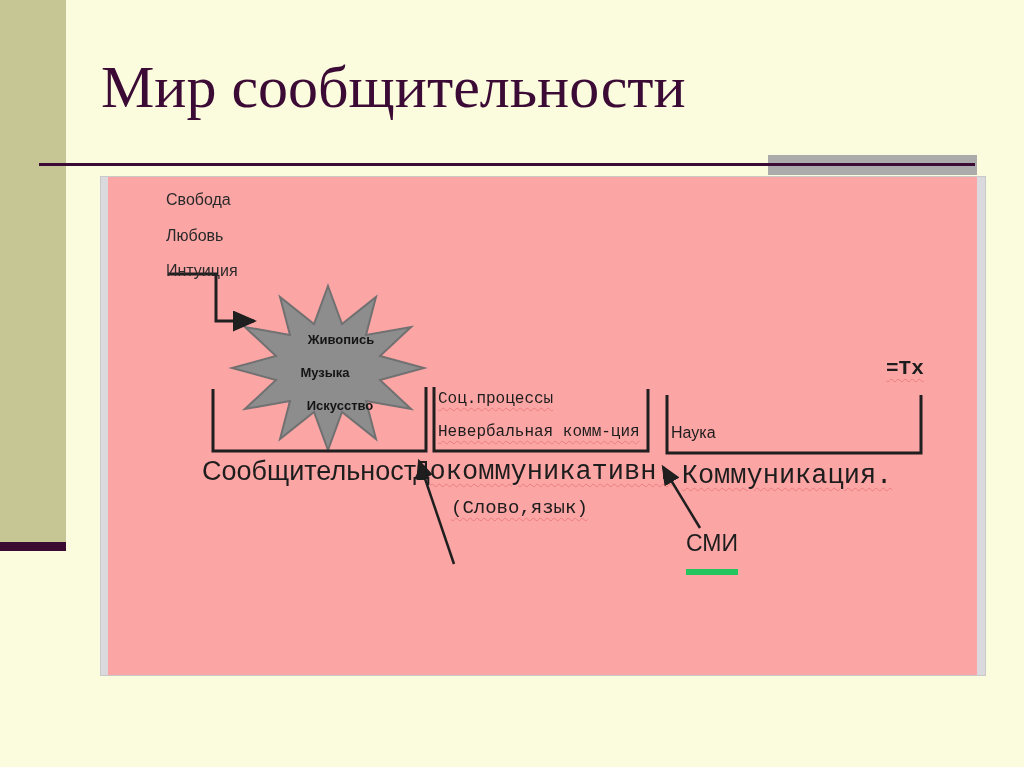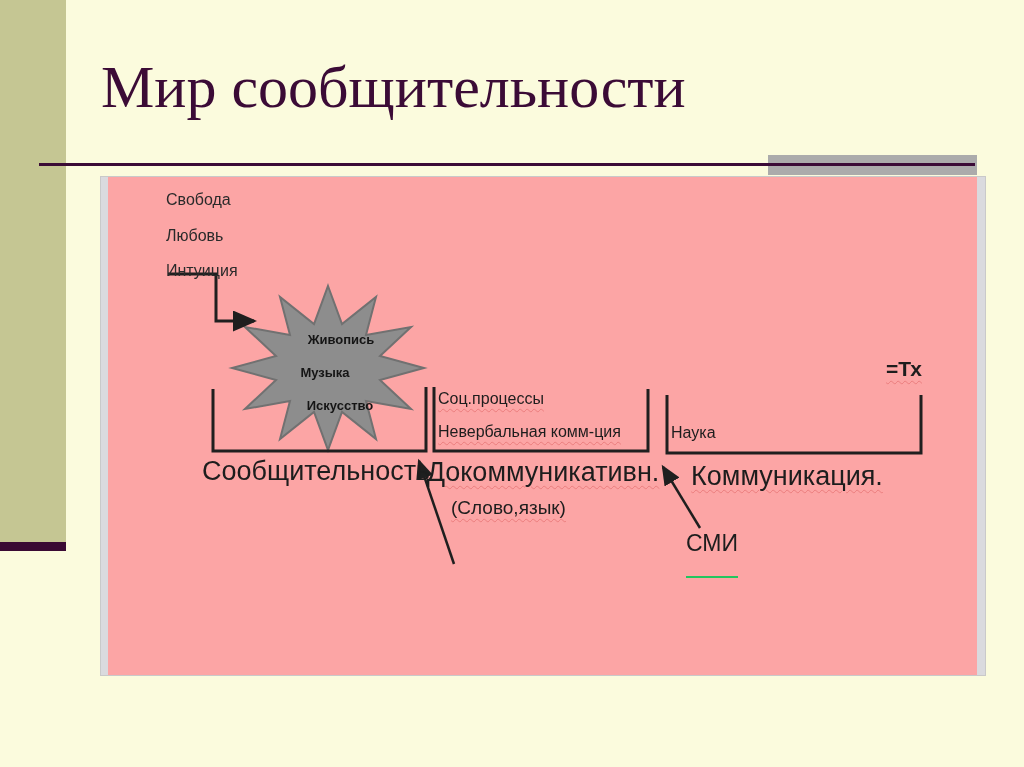--- a/index.html
+++ b/index.html
@@ -62,32 +62,33 @@
   .star-label {
     font-size: 13px; font-weight: 600; color: #151515;
     transform: translate(-50%, -50%);
   }
   .box-text { font-size: 16px; }
   .section-label { font-size: 27px; transform: translateX(-50%); }
   .sub-label { font-size: 19px; }
   .tx-label { font-size: 21px; font-weight: 600; }
   .smi-label {
     font-size: 23px;
-    border-bottom: 2px solid #22c55e; padding-bottom: 19px;
+    border-bottom: 6px solid #22c55e; padding-bottom: 12px;
   }
   .bottom-label {
     font-size: 21px;
     border-bottom: 2px solid #141414; padding-bottom: 1px;
   }
   .squiggle {
     text-decoration: underline;
     text-decoration-style: wavy;
     text-decoration-color: rgba(222, 96, 96, 0.55);
     text-decoration-thickness: 1px;
     text-underline-offset: 4px;
+    font-family: Liberation Mono, monospace;
   }
 </style>
 </head>
 <body>
 
 <div class="stage">
 
   <div class="sidebar"></div>
   <div class="sidebar-accent-bar"></div>
 

